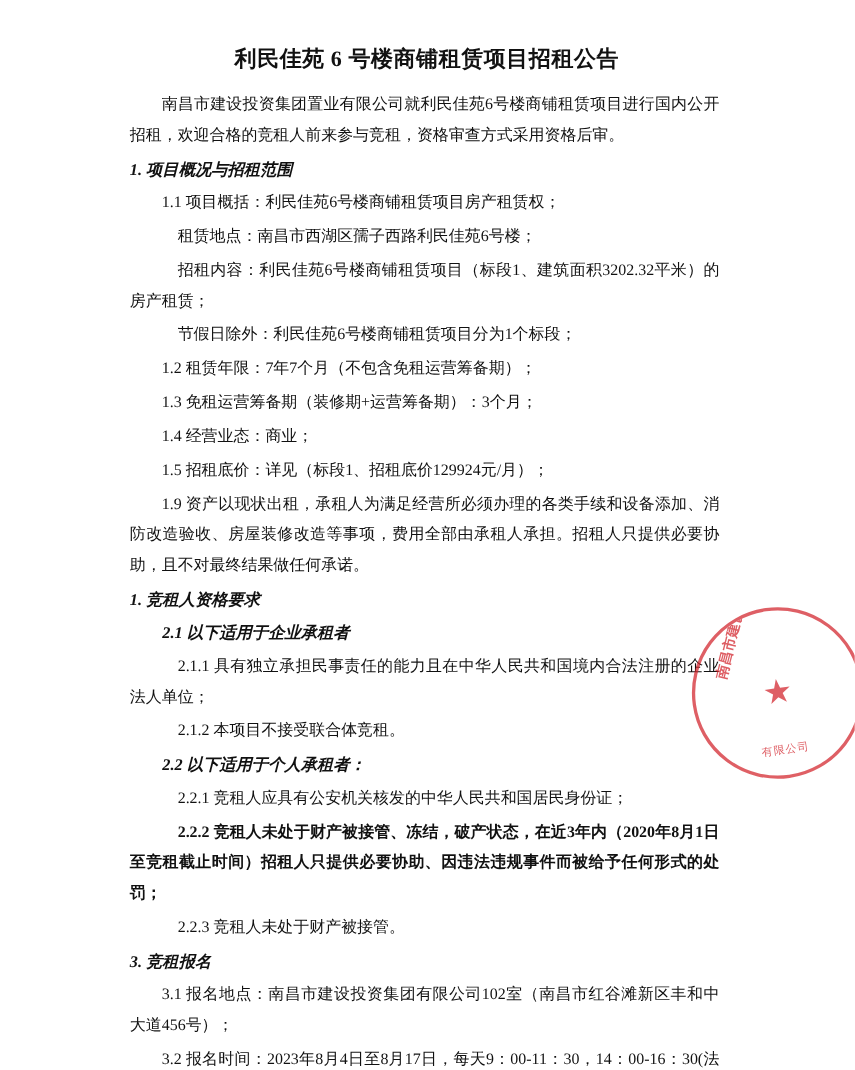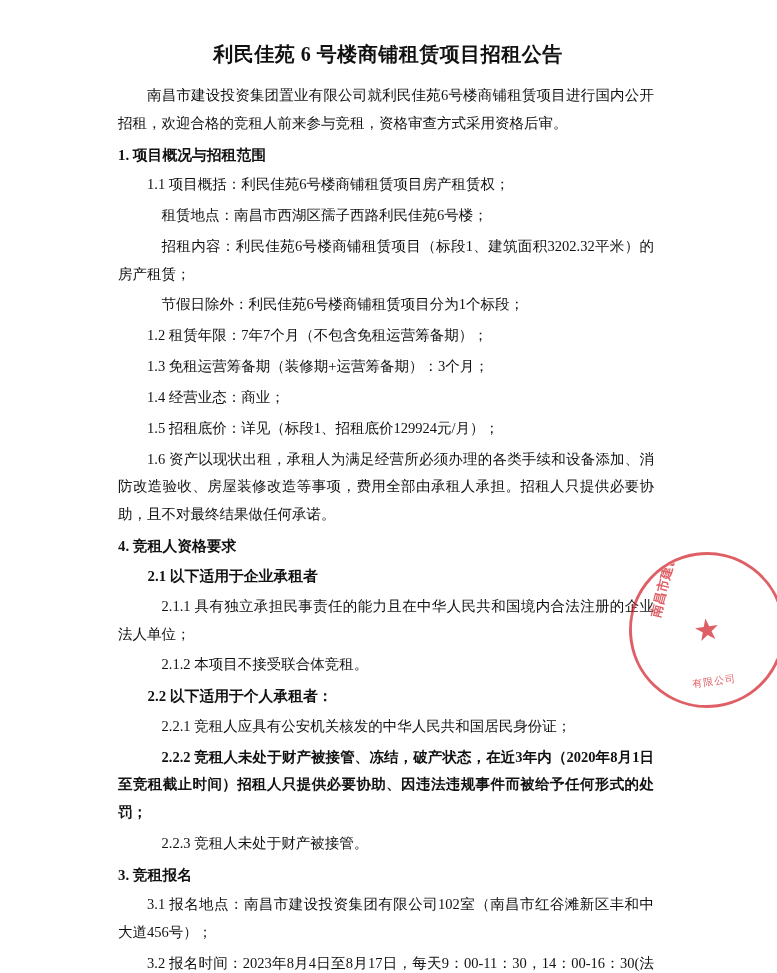--- a/index.html
+++ b/index.html
@@ -43,20 +43,21 @@
     text-align: justify;
     text-justify: inter-ideograph;
   }
   .indent {
     text-indent: 2em;
   }
   .heading {
     font-weight: bold;
     font-size: 14.8px;
     margin: 2px 0 2px 0;
+    font-style: italic;
   }
   .sub-indent {
     text-indent: 2em;
   }
   .deep-indent {
     text-indent: 3em;
   }
   .bold {
     font-weight: bold;
   }
@@ -129,23 +130,23 @@
 
     <p class="heading">1. 项目概况与招租范围</p>
     <p class="sub-indent">1.1 项目概括：利民佳苑6号楼商铺租赁项目房产租赁权；</p>
     <p class="deep-indent">租赁地点：南昌市西湖区孺子西路利民佳苑6号楼；</p>
     <p class="deep-indent">招租内容：利民佳苑6号楼商铺租赁项目（标段1、建筑面积3202.32平米）的房产租赁；</p>
     <p class="deep-indent">节假日除外：利民佳苑6号楼商铺租赁项目分为1个标段；</p>
     <p class="sub-indent">1.2 租赁年限：7年7个月（不包含免租运营筹备期）；</p>
     <p class="sub-indent">1.3 免租运营筹备期（装修期+运营筹备期）：3个月；</p>
     <p class="sub-indent">1.4 经营业态：商业；</p>
     <p class="sub-indent">1.5 招租底价：详见（标段1、招租底价129924元/月）；</p>
-    <p class="sub-indent">1.6 资产以现状出租，承租人为满足经营所必须办理的各类手续和设备添加、消防改造验收、房屋装修改造等事项，费用全部由承租人承担。招租人只提供必要协助，且不对最终结果做任何承诺。</p>
+    <p class="sub-indent">1.9 资产以现状出租，承租人为满足经营所必须办理的各类手续和设备添加、消防改造验收、房屋装修改造等事项，费用全部由承租人承担。招租人只提供必要协助，且不对最终结果做任何承诺。</p>
 
-    <p class="heading">4. 竞租人资格要求</p>
+    <p class="heading">1. 竞租人资格要求</p>
     <p class="sub-indent heading">2.1 以下适用于企业承租者</p>
     <p class="deep-indent">2.1.1 具有独立承担民事责任的能力且在中华人民共和国境内合法注册的企业法人单位；</p>
     <p class="deep-indent">2.1.2 本项目不接受联合体竞租。</p>
     <p class="sub-indent heading">2.2 以下适用于个人承租者：</p>
     <p class="deep-indent">2.2.1 竞租人应具有公安机关核发的中华人民共和国居民身份证；</p>
     <p class="deep-indent bold">2.2.2 竞租人未处于财产被接管、冻结，破产状态，在近3年内（2020年8月1日至竞租截止时间）招租人只提供必要协助、因违法违规事件而被给予任何形式的处罚；</p>
     <p class="deep-indent">2.2.3 竞租人未处于财产被接管。</p>
 
     <p class="heading">3. 竞租报名</p>
     <p class="sub-indent">3.1 报名地点：南昌市建设投资集团有限公司102室（南昌市红谷滩新区丰和中大道456号）；</p>

